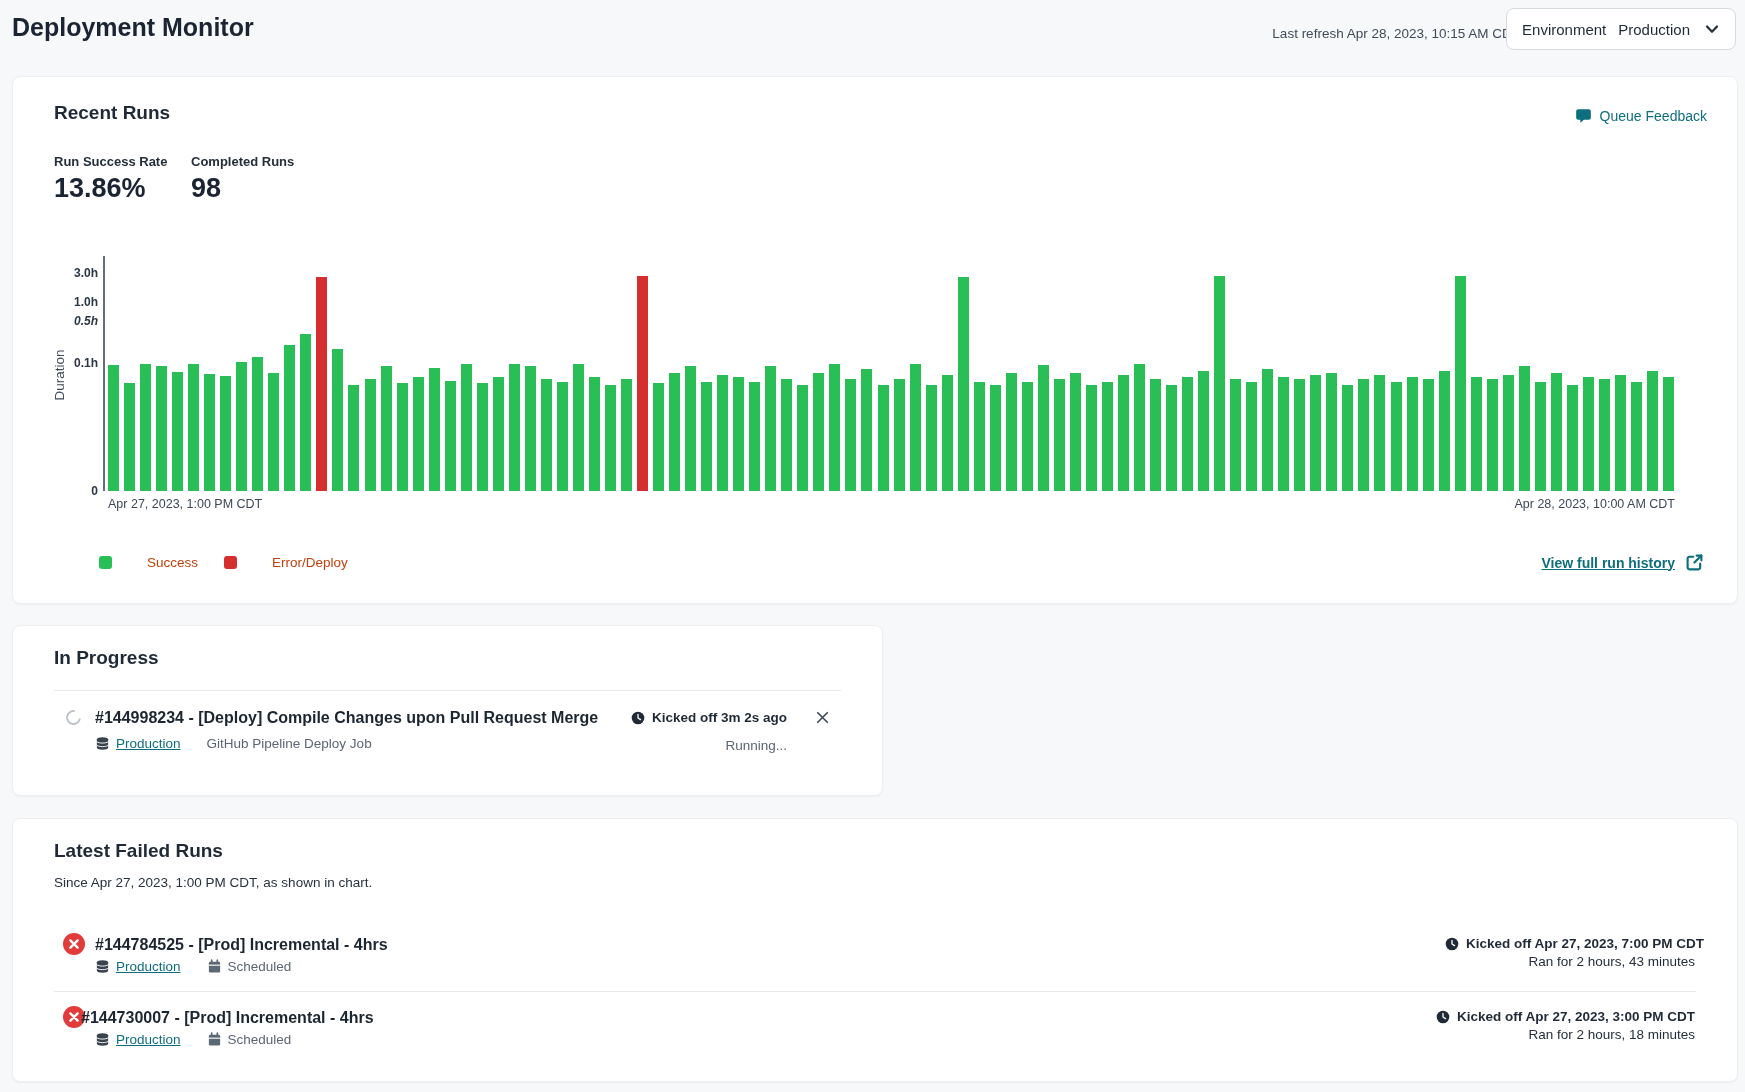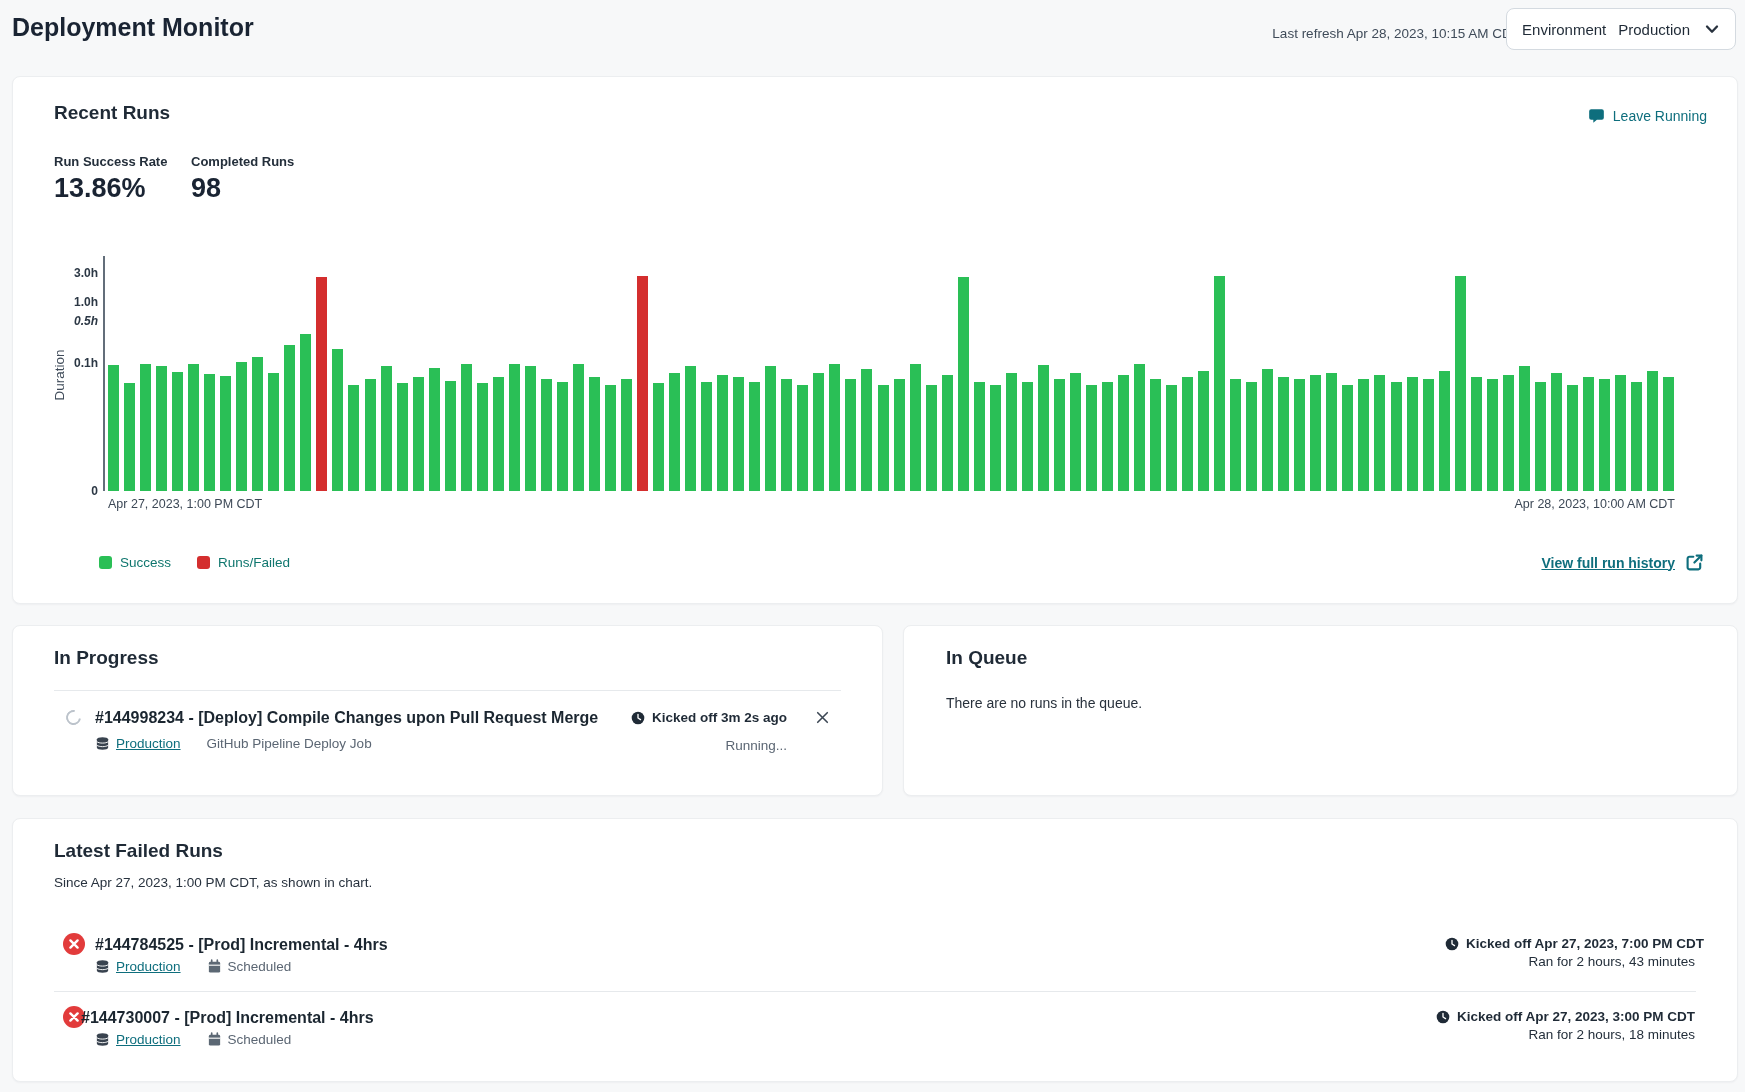--- a/index.html
+++ b/index.html
@@ -29,21 +29,21 @@
   .duration-label{position:absolute;left:46px;top:298px;transform:translate(-50%,-50%) rotate(-90deg);
         white-space:nowrap;font-size:13.5px;color:#3f4b59;}
   .plot{position:absolute;left:95px;top:182px;width:1567px;height:232px;
         display:flex;align-items:flex-end;justify-content:space-between;}
   .bar{width:11px;background:#2abf56;}
   .x-label{position:absolute;top:420px;font-size:12.5px;color:#3c4856;}
   .x-start{left:95px;} .x-end{right:62px;}
   .legend{position:absolute;left:86px;top:478px;display:flex;align-items:center;gap:26px;}
   .legend-item{display:flex;align-items:center;gap:8px;}
   .legend-swatch{width:13px;height:13px;border-radius:3px;}
-  .legend-label{font-size:13.5px;color:#0f766e;}
+  .legend-label{font-size:13.5px;color:#c2410c;margin-left:27px;}
   .view-history{position:absolute;right:33px;top:476px;display:flex;align-items:center;gap:10px;cursor:pointer;}
   .view-history .txt{font-size:14px;font-weight:600;color:#0e6e7d;text-decoration:underline;}
   
   .card-progress{left:12px;top:625px;width:869px;height:169px;}
   .card-queue{left:903px;top:625px;width:833px;height:169px;}
   .divider{position:absolute;left:41px;right:41px;height:1px;background:#e6e9ec;}
   .spinner{position:absolute;left:53px;top:84px;width:15px;height:15px;border-radius:50%;
         border:2.5px solid #bcc3cb;border-right-color:transparent;transform:rotate(-35deg);box-sizing:border-box;}
   .run-title{position:absolute;font-size:16px;font-weight:700;color:#1b2630;white-space:nowrap;}
   .meta{font-size:13.5px;color:#5b6673;}
@@ -75,21 +75,21 @@
       </svg>
   </div>
 
   <div class="card card-recent">
     <div class="card-title" style="left:41px;top:25px">Recent Runs</div>
 
     <div class="leave-feedback">
       <svg width="17" height="17" viewBox="0 0 16 16">
           <path d="M3 2.2h10a1.9 1.9 0 0 1 1.9 1.9v6a1.9 1.9 0 0 1-1.9 1.9H8.4L5 14.9v-2.9H3a1.9 1.9 0 0 1-1.9-1.9v-6A1.9 1.9 0 0 1 3 2.2z" fill="#0e6e7d"></path>
         </svg>
-      <span>Leave Running</span>
+      <span>Queue Feedback</span>
     </div>
 
     <div class="stat-label" style="left:41px">Run Success Rate</div>
     <div class="stat-label" style="left:178px">Completed Runs</div>
     <div class="stat-value" style="left:41px">13.86%</div>
     <div class="stat-value" style="left:178px">98</div>
 
     <div class="y-axis">
         <div class="ytick" style="top: 7px;">3.0h</div>
         <div class="ytick" style="top: 36px;">1.0h</div>
@@ -202,21 +202,21 @@
     <div class="x-label x-start">Apr 27, 2023, 1:00 PM CDT</div>
     <div class="x-label x-end">Apr 28, 2023, 10:00 AM CDT</div>
 
     <div class="legend">
       <div class="legend-item">
         <span class="legend-swatch" style="background: rgb(42, 191, 86);"></span>
         <span class="legend-label">Success</span>
       </div>
       <div class="legend-item">
         <span class="legend-swatch" style="background: rgb(212, 46, 46);"></span>
-        <span class="legend-label">Runs/Failed</span>
+        <span class="legend-label">Error/Deploy</span>
       </div>
     </div>
 
     <div class="view-history">
       <span class="txt">View full run history</span>
       <svg width="19" height="19" viewBox="0 0 16 16" fill="none" stroke="#0e6e7d" stroke-width="1.8" stroke-linecap="round" stroke-linejoin="round">
           <path d="M12.8 9v3.3a1.5 1.5 0 0 1-1.5 1.5H3.7a1.5 1.5 0 0 1-1.5-1.5V4.7a1.5 1.5 0 0 1 1.5-1.5H7"></path>
           <path d="M9.8 2.2h4v4"></path>
           <path d="M13.8 2.2L7.9 8.1"></path>
         </svg>
@@ -246,24 +246,20 @@
             <path d="M8 1.3c3.3 0 6 .95 6 2.15v9.1c0 1.2-2.7 2.15-6 2.15s-6-.95-6-2.15v-9.1C2 2.25 4.7 1.3 8 1.3z" fill="#39434f"></path>
             <path d="M2 6.1c1.2.95 3.4 1.45 6 1.45s4.8-.5 6-1.45M2 9.9c1.2.95 3.4 1.45 6 1.45s4.8-.5 6-1.45" stroke="#fff" stroke-width="1" fill="none"></path>
           </svg>
         <span class="env-link">Production</span>
       </span>
       <span class="meta">GitHub Pipeline Deploy Job</span>
     </div>
     <div class="meta" style="position:absolute;right:95px;top:112px">Running...</div>
   </div>
 
-  <div class="card card-queue">
-    <div class="card-title" style="left:42px;top:21px">In Queue</div>
-    <div class="queue-msg">There are no runs in the queue.</div>
-  </div>
 
   <div class="card card-failed">
     <div class="card-title" style="left:41px;top:21px">Latest Failed Runs</div>
     <div class="subtitle">Since Apr 27, 2023, 1:00 PM CDT, as shown in chart.</div>
 
     <svg class="fail-circle" style="top:114px" viewBox="0 0 22 22">
         <circle cx="11" cy="11" r="11" fill="#e23b3b"></circle>
         <path d="M7.4 7.4l7.2 7.2M14.6 7.4l-7.2 7.2" stroke="#fff" stroke-width="2.4" stroke-linecap="round"></path>
       </svg>
     <div class="run-title" style="left:82px;top:117px">#144784525 - [Prod] Incremental - 4hrs</div>

